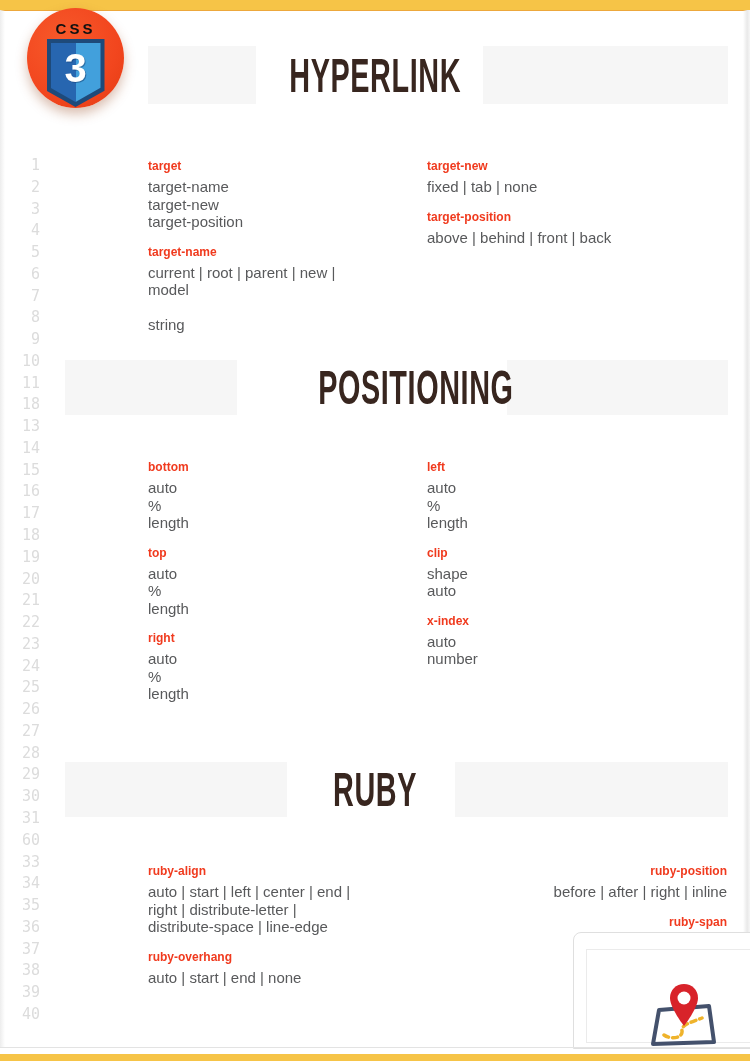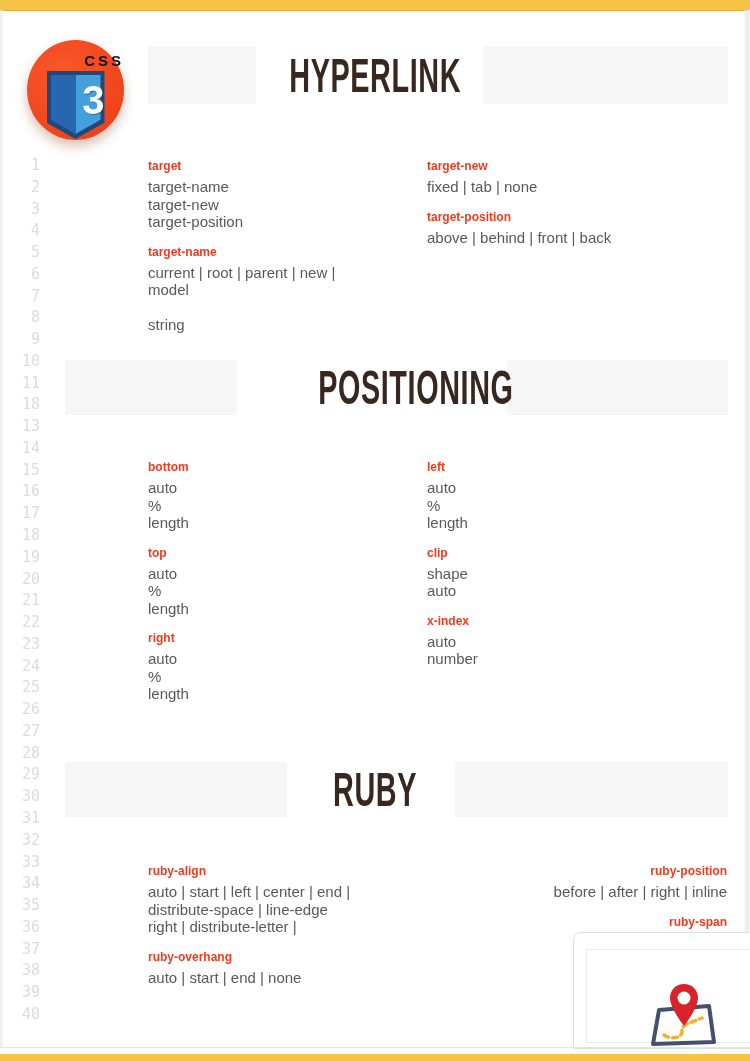--- a/index.html
+++ b/index.html
@@ -8,23 +8,23 @@
     background:#ffffff;font-family:"Liberation Sans",sans-serif;
   }
   
   .bar-top{position:absolute;top:0;left:0;width:100%;height:10px;background:#F6C447;border-bottom:1px solid #EDA83C;}
   .bar-bottom{position:absolute;bottom:0;left:0;width:100%;height:7px;background:#F6C447;}
   .page-bottom-edge{position:absolute;top:1047px;left:0;width:100%;height:1px;background:#E3E3E3;}
   .edge-left{position:absolute;top:10px;left:0;width:5px;height:1037px;background:linear-gradient(to right,#EDEDED,rgba(255,255,255,0));}
   .edge-right{position:absolute;top:10px;right:0;width:7px;height:1037px;background:linear-gradient(to left,#F6F6F6,#E9E9E9 40%,rgba(255,255,255,0));}
 
   
-  .logo{position:absolute;left:27px;top:40px;width:97px;height:100px;border-radius:50%;
+  .logo{position:absolute;left:27px;top:8px;width:97px;height:100px;border-radius:50%;
     background:radial-gradient(circle at 38% 35%,#F75A2B,#F2461E 60%,#E23A12);
-    box-shadow:0 6px 12px rgba(150,70,30,.35);text-align:right;}
+    box-shadow:0 6px 12px rgba(150,70,30,.35);text-align:center;}
   .logo-css{margin-top:13px;font-weight:bold;font-size:15px;letter-spacing:3px;color:#111111;line-height:16px;}
   .shield-outer{width:58px;height:68px;margin:2px auto 0;background:#1E4A7A;
     clip-path:polygon(0 0,100% 0,100% 76%,50% 100%,0 76%);position:relative;}
   .shield-inner{position:absolute;left:4px;top:4px;right:4px;bottom:5px;
     background:linear-gradient(90deg,#2766B0 0 50%,#42A0DC 50% 100%);
     clip-path:polygon(0 0,100% 0,100% 76%,50% 100%,0 76%);}
   .shield-num{position:absolute;left:0;right:0;top:6px;color:#ffffff;font-weight:bold;font-size:40px;line-height:46px;
     text-shadow:1px 1px 0 rgba(20,60,110,.5);}
 
   
@@ -105,21 +105,21 @@
       <div>22</div>
       <div>23</div>
       <div>24</div>
       <div>25</div>
       <div>26</div>
       <div>27</div>
       <div>28</div>
       <div>29</div>
       <div>30</div>
       <div>31</div>
-      <div>32</div>
+      <div>60</div>
       <div>33</div>
       <div>34</div>
       <div>35</div>
       <div>36</div>
       <div>37</div>
       <div>38</div>
       <div>39</div>
       <div>40</div>
     </div>
 
@@ -183,22 +183,22 @@
       <div class="group">
         <h3 class="prop-name">x-index</h3>
         <div class="prop-val">auto</div>
         <div class="prop-val">number</div>
       </div>
     </div>
   <div class="col" style="left:148px;top:862px;">
       <div class="group">
         <h3 class="prop-name">ruby-align</h3>
         <div class="prop-val">auto | start | left | center | end |</div>
+        <div class="prop-val">right | distribute-letter |</div>
         <div class="prop-val">distribute-space | line-edge</div>
-        <div class="prop-val">right | distribute-letter |</div>
       </div>
       <div class="group">
         <h3 class="prop-name">ruby-overhang</h3>
         <div class="prop-val">auto | start | end | none</div>
       </div>
     </div>
   <div class="col" style="left:427px;top:862px;text-align:right;">
       <div class="group">
         <h3 class="prop-name">ruby-position</h3>
         <div class="prop-val">before | after | right | inline</div>

